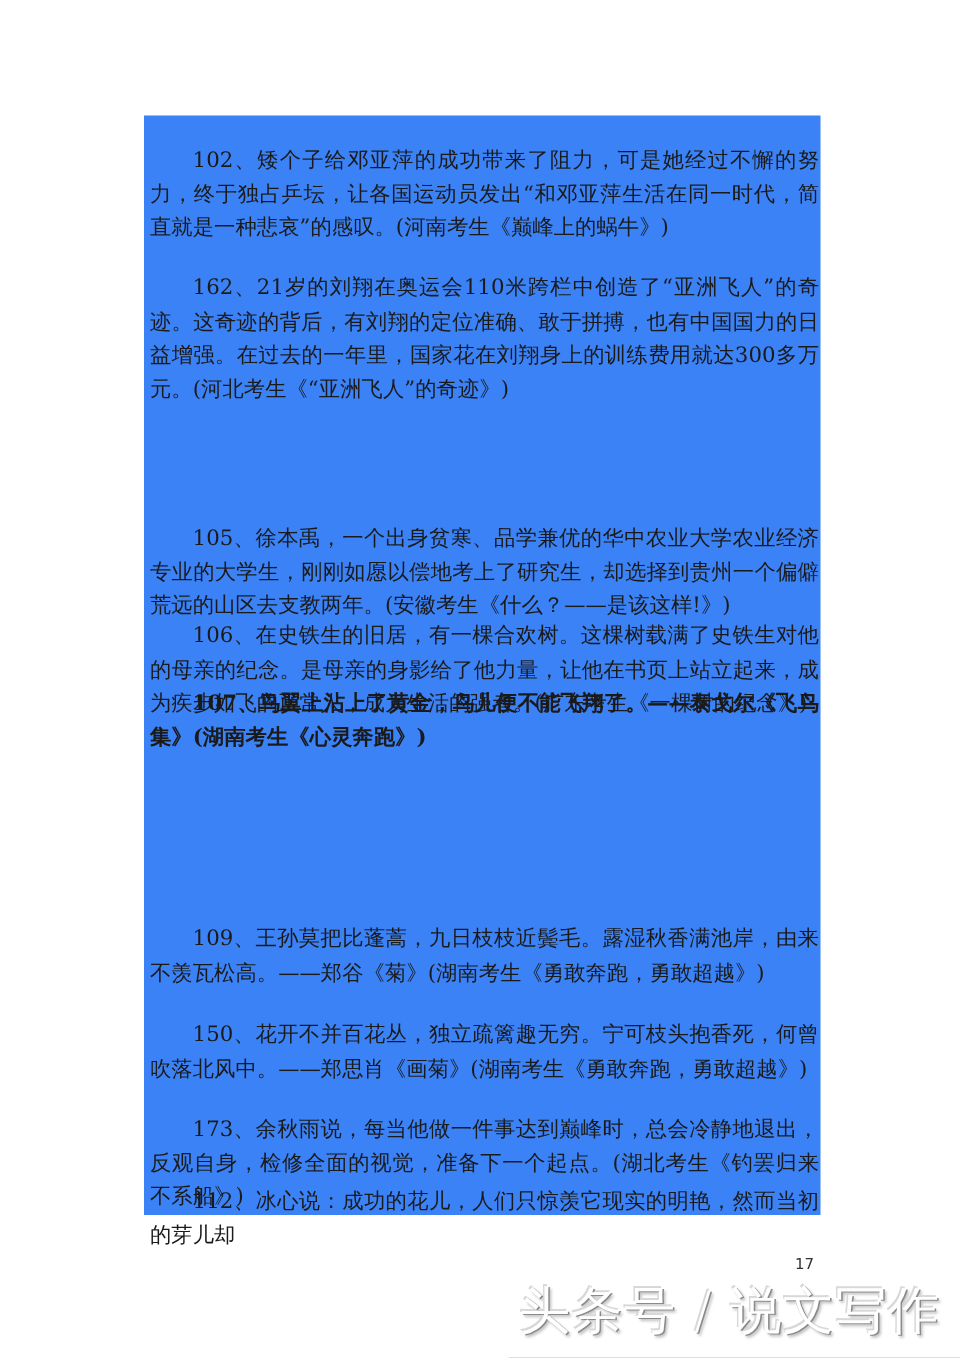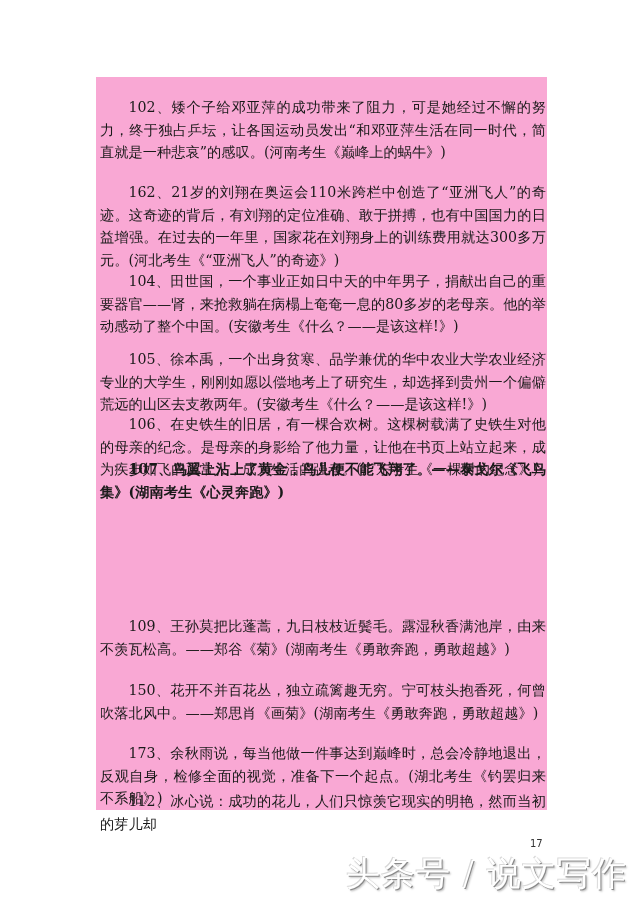--- a/index.html
+++ b/index.html
@@ -14,21 +14,21 @@
       overflow: hidden;
       font-family: "DejaVu Serif", "Liberation Serif", serif;
       color: #1a1a1a;
     }
     .page-content {
       position: absolute;
       left: 96px;
       top: 77px;
       width: 451px;
       height: 733px;
-      background: #f9a8d4;
+      background: #3b82f6;
     }
     .entry {
       position: absolute;
       left: 4px;
       width: 446px;
       font-size: 14.2px;
       line-height: 22.5px;
       text-indent: 2em;
       text-align: justify;
       letter-spacing: 0.05px;
@@ -55,21 +55,20 @@
       text-shadow: 1px 1px 0 #8a8a8a, -1px -1px 0 #d8d8d8, 2px 2px 2px rgba(0,0,0,0.25);
       white-space: nowrap;
     }
   </style>
 </head>
 <body>
 
 <div class="page-content">
   <p class="entry" style="top:19px;">102、矮个子给邓亚萍的成功带来了阻力，可是她经过不懈的努力，终于独占乒坛，让各国运动员发出“和邓亚萍生活在同一时代，简直就是一种悲哀”的感叹。(河南考生《巅峰上的蜗牛》)</p>
   <p class="entry" style="top:104px;">162、21岁的刘翔在奥运会110米跨栏中创造了“亚洲飞人”的奇迹。这奇迹的背后，有刘翔的定位准确、敢于拼搏，也有中国国力的日益增强。在过去的一年里，国家花在刘翔身上的训练费用就达300多万元。(河北考生《“亚洲飞人”的奇迹》)</p>
-  <p class="entry" style="top:193px;">104、田世国，一个事业正如日中天的中年男子，捐献出自己的重要器官——肾，来抢救躺在病榻上奄奄一息的80多岁的老母亲。他的举动感动了整个中国。(安徽考生《什么？——是该这样!》)</p>
   <p class="entry" style="top:271px;">105、徐本禹，一个出身贫寒、品学兼优的华中农业大学农业经济专业的大学生，刚刚如愿以偿地考上了研究生，却选择到贵州一个偏僻荒远的山区去支教两年。(安徽考生《什么？——是该这样!》)</p>
   <p class="entry" style="top:336px;">106、在史铁生的旧居，有一棵合欢树。这棵树载满了史铁生对他的母亲的纪念。是母亲的身影给了他力量，让他在书页上站立起来，成为疾步如飞的正常人，成为生活的强者。(广东考生《一棵树的纪念》)</p>
   <p class="entry" style="top:381px;font-weight:bold;">107、鸟翼上沾上了黄金，鸟儿便不能飞翔了。——泰戈尔《飞鸟集》(湖南考生《心灵奔跑》)</p>
   <p class="entry" style="top:538px;">109、王孙莫把比蓬蒿，九日枝枝近鬓毛。露湿秋香满池岸，由来不羡瓦松高。——郑谷《菊》(湖南考生《勇敢奔跑，勇敢超越》)</p>
   <p class="entry" style="top:602px;">150、花开不并百花丛，独立疏篱趣无穷。宁可枝头抱香死，何曾吹落北风中。——郑思肖《画菊》(湖南考生《勇敢奔跑，勇敢超越》)</p>
   <p class="entry" style="top:665px;">173、余秋雨说，每当他做一件事达到巅峰时，总会冷静地退出，反观自身，检修全面的视觉，准备下一个起点。(湖北考生《钓罢归来不系船》)</p>
   <p class="entry" style="top:713px;">112、冰心说：成功的花儿，人们只惊羡它现实的明艳，然而当初的芽儿却</p>
 </div>
 
 <div class="page-number">17</div>

